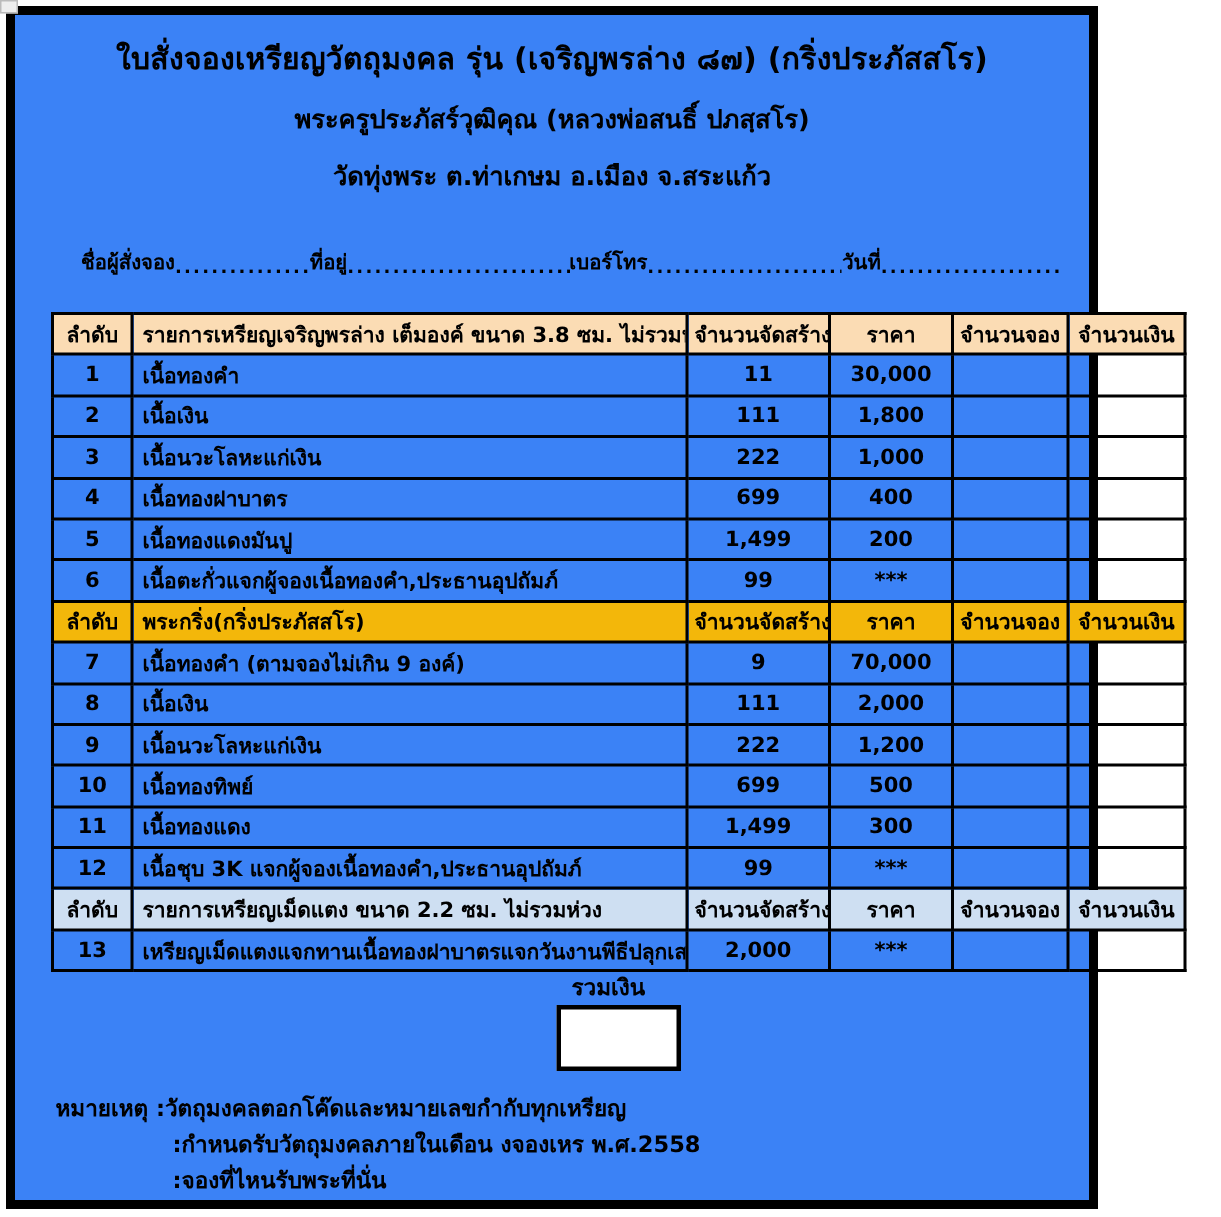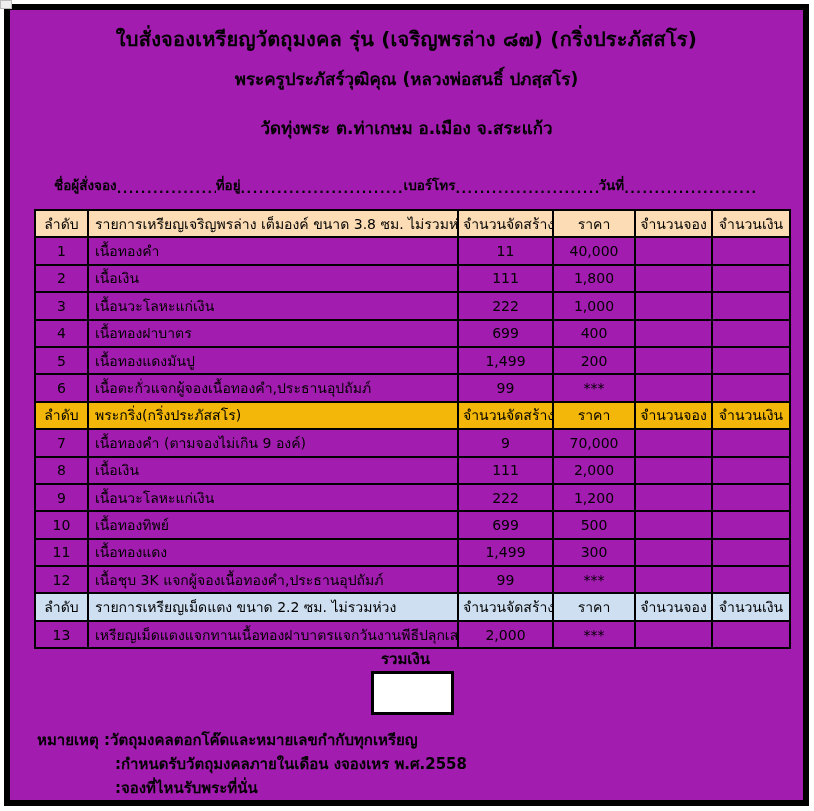--- a/index.html
+++ b/index.html
@@ -1,49 +1,49 @@
 <!DOCTYPE html>
 <html><head>
 <meta charset="utf-8">
 <style>
   * { margin:0; padding:0; box-sizing:border-box; }
   html,body { width:814px; height:811px; background:#ffffff; font-family:"DejaVu Sans", sans-serif; color:#000; }
   .page-frame {
-    position:absolute; left:4px; top:4px; width:805px; height:802px;
-    border:6px solid #000; background:#a21caf;
+    position:absolute; left:4px; top:4px; width:728px; height:802px;
+    border:6px solid #000; background:#3b82f6;
   }
   .corner-artifact {
     position:absolute; left:0; top:0; width:12px; height:9px;
     border:1px solid #bbb; background:#eee; z-index:3;
   }
   .content { position:relative; width:100%; height:100%; }
 
   .doc-header { text-align:center; margin-top:13px; font-weight:bold; }
   .doc-title { font-size:20px; letter-spacing:0.2px; }
   .doc-sub1  { font-size:17px; margin-top:10px; }
-  .doc-sub2  { font-size:17px; margin-top:22px; }
+  .doc-sub2  { font-size:17px; margin-top:11px; }
 
   .form-line {
     margin:33px 18px 0 44px; font-size:13.5px; font-weight:bold;
     display:flex; align-items:flex-end; white-space:nowrap;
   }
   .leader {
     display:inline-block; overflow:hidden; white-space:nowrap;
     font-size:12px; letter-spacing:1.5px; font-weight:bold;
     vertical-align:bottom;
   }
   .ld-name    { width:99px; }
   .ld-address { width:163px; }
   .ld-phone   { width:143px; }
   .ld-date    { width:133px; }
 
   table.order-table {
     border-collapse:collapse; table-layout:fixed;
-    margin:13px 0 0 24px; width:756px;
-    font-size:14px; font-weight:normal;
+    margin:23px 0 0 24px; width:756px;
+    font-size:14px; font-weight:bold;
   }
   .order-table td { border:2px solid #000; height:27.4px; padding:0 4px; overflow:hidden; white-space:nowrap; }
   .c-no     { width:53px;  text-align:center; }
   .c-desc   { width:370px; text-align:left; padding-left:6px !important; }
   .c-qty    { width:95px;  text-align:center; }
   .c-price  { width:82px;  text-align:center; }
   .c-order  { width:77px;  text-align:center; }
   .c-amount { width:78px;  text-align:center; }
 
   .total-row {
@@ -102,21 +102,21 @@
             <td class="c-desc">รายการเหรียญเจริญพรล่าง เต็มองค์ ขนาด 3.8 ซม. ไม่รวมห่วง</td>
             <td class="c-qty">จำนวนจัดสร้าง</td>
             <td class="c-price">ราคา</td>
             <td class="c-order">จำนวนจอง</td>
             <td class="c-amount">จำนวนเงิน</td>
           </tr>
           <tr>
             <td class="c-no">1</td>
             <td class="c-desc">เนื้อทองคำ</td>
             <td class="c-qty">11</td>
-            <td class="c-price">40,000</td>
+            <td class="c-price">30,000</td>
             <td class="c-order"></td>
             <td class="c-amount"></td>
           </tr>
           <tr>
             <td class="c-no">2</td>
             <td class="c-desc">เนื้อเงิน</td>
             <td class="c-qty">111</td>
             <td class="c-price">1,800</td>
             <td class="c-order"></td>
             <td class="c-amount"></td>

